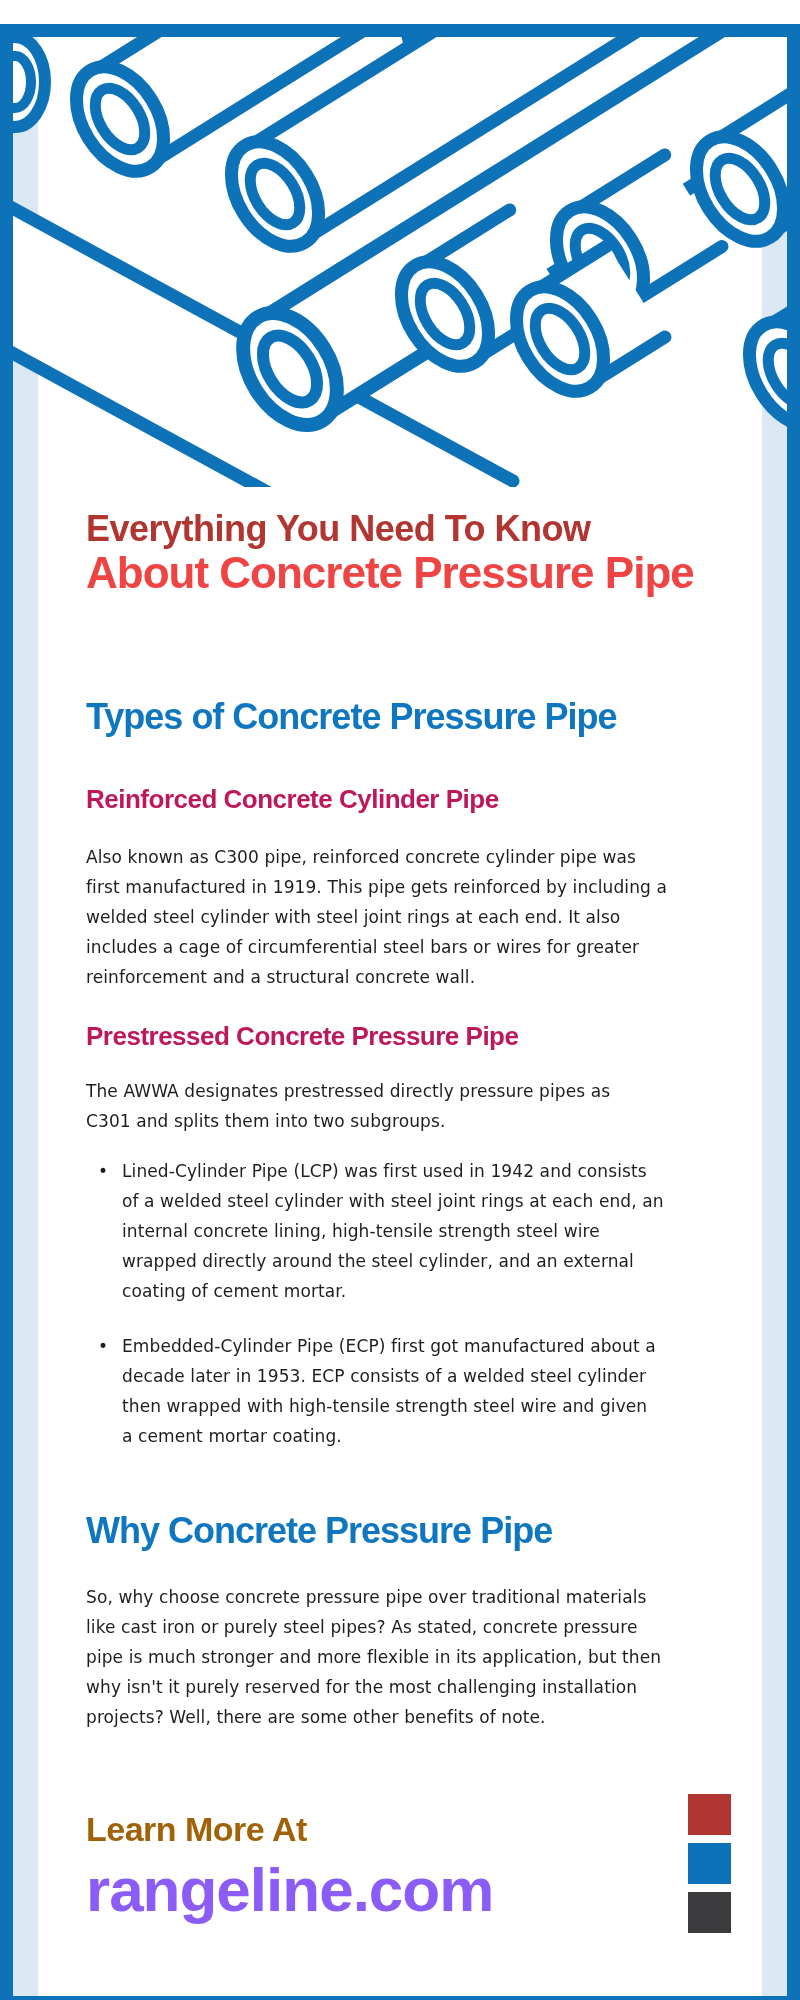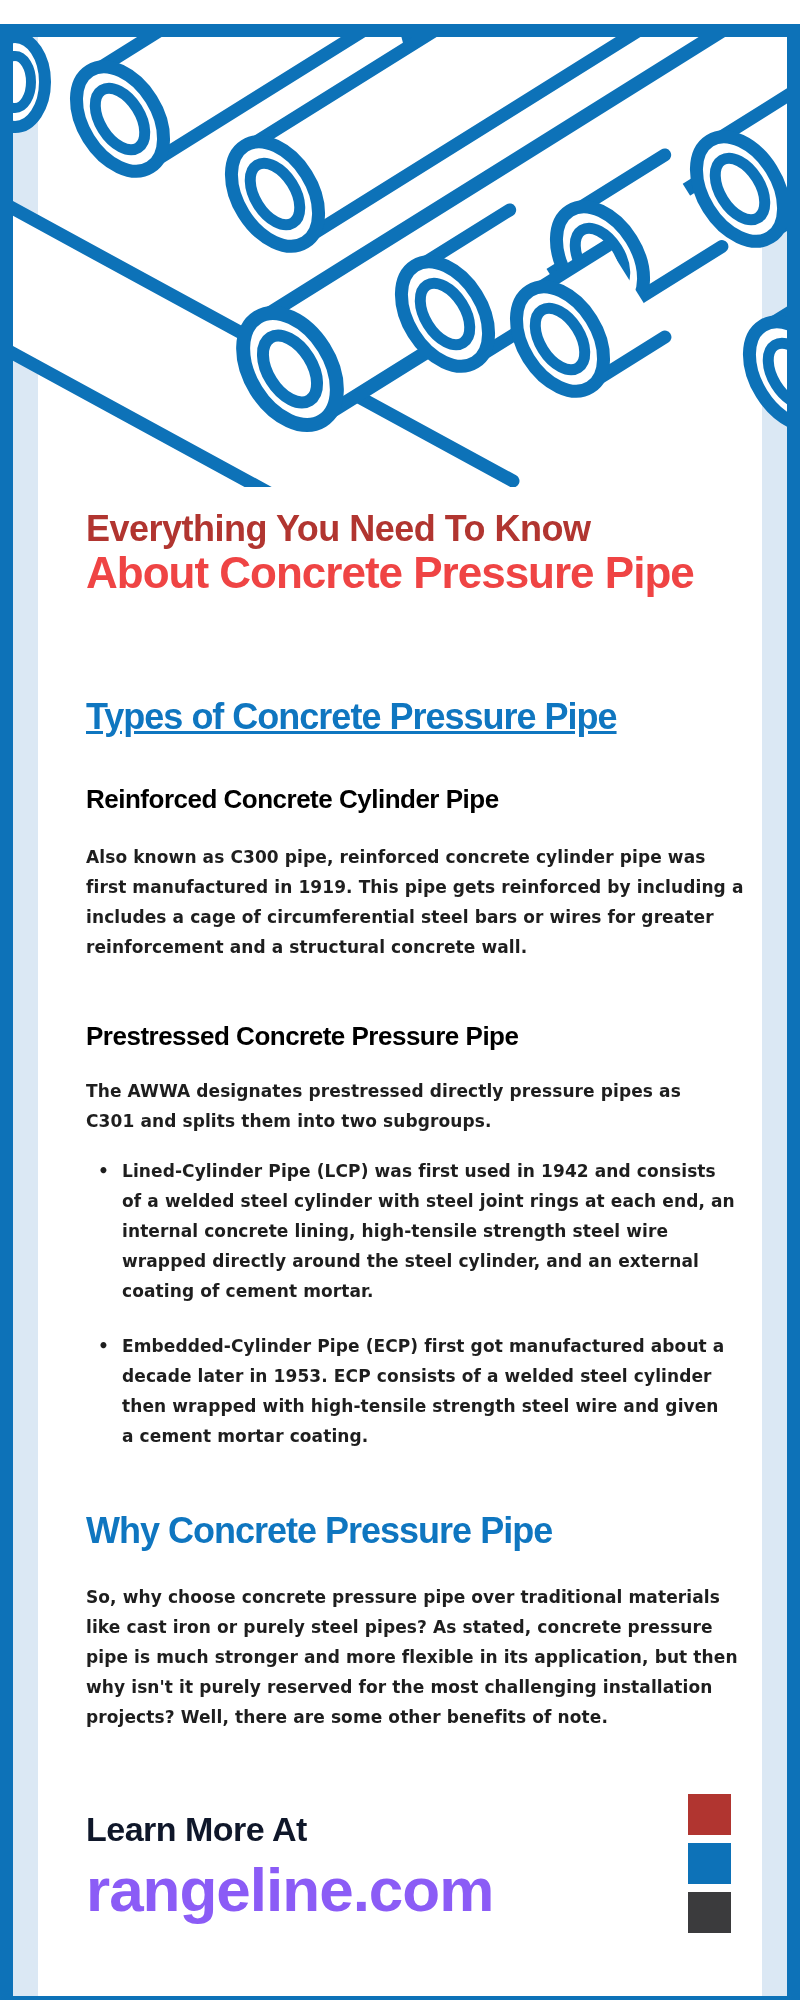--- a/index.html
+++ b/index.html
@@ -15,34 +15,34 @@
   
   .strip-left  { position:absolute; left:13px; top:13px; width:25px; height:1959px; background:#dbe8f4; z-index:1; }
   .strip-right { position:absolute; left:762px; top:13px; width:25px; height:1959px; background:#dbe8f4; z-index:1; }
   .pipes-svg { position:absolute; left:13px; top:13px; z-index:5; }
   .content { position:absolute; left:0; top:0; width:800px; height:2000px; z-index:10; }
 
   .abs { position:absolute; left:86px; }
   .title-red   { top:484px; font-size:36px; font-weight:bold; color:#b13530; letter-spacing:-0.5px; }
   .title-black { top:524px; font-size:44px; font-weight:bold; color:#ef4444; letter-spacing:-1px; }
   .h2-blue { font-size:36px; font-weight:bold; color:#0f76c0; letter-spacing:-1px; }
-  .h2-types { top:672px;text-decoration:underline; }
+  .h2-types { top:672px; }
   .h2-why   { top:1486px;text-align:right; }
-  .h3-red { font-size:26px; font-weight:bold; color:#000000; letter-spacing:-0.5px; }
+  .h3-red { font-size:26px; font-weight:bold; color:#be185d; letter-spacing:-0.5px; }
   .h3-reinforced  { top:760px; }
   .h3-prestressed { top:997px; }
-  .body-text { font-family:"DejaVu Sans", sans-serif; font-size:17px; line-height:30px; color:#1e1e1e; letter-spacing:0.1px;font-weight:bold; }
+  .body-text { font-family:"DejaVu Sans", sans-serif; font-size:17px; line-height:30px; color:#1e1e1e; letter-spacing:0.1px; }
   .p1 { top:818px; }
   .p2 { top:1052px; }
   .p3 { top:1558px; }
   .bullet-item { position:absolute; left:122px; }
   .b1 { top:1132px; }
   .b2 { top:1307px; }
   .bullet-mark { position:absolute; left:-24px; top:0; font-size:17px; }
-  .learn-more { top:1786px; font-size:34px; font-weight:bold; color:#0f172a; letter-spacing:-0.5px; }
+  .learn-more { top:1786px; font-size:34px; font-weight:bold; color:#a16207; letter-spacing:-0.5px; }
   .website    { top:1830px; font-size:62px; font-weight:bold; color:#8b5cf6; letter-spacing:-1px; }
   .sq { position:absolute; left:688px; width:43px; height:41px; }
   .sq-red  { top:1770px; background:#b13530; }
   .sq-blue { top:1819px; background:#0d72b8; }
   .sq-dark { top:1868px; background:#3b3b3d; }
 </style>
 </head>
 <body>
 
 <div class="page">
@@ -127,20 +127,21 @@
 
     <div class="abs title-red">Everything You Need To Know</div>
     <div class="abs title-black">About Concrete Pressure Pipe</div>
 
     <div class="abs h2-blue h2-types">Types of Concrete Pressure Pipe</div>
 
     <div class="abs h3-red h3-reinforced">Reinforced Concrete Cylinder Pipe</div>
     <div class="abs body-text p1">
       <div>Also known as C300 pipe, reinforced concrete cylinder pipe was</div>
       <div>first manufactured in 1919. This pipe gets reinforced by including a</div>
+      <div>welded steel cylinder with steel joint rings at each end. It also</div>
       <div>includes a cage of circumferential steel bars or wires for greater</div>
       <div>reinforcement and a structural concrete wall.</div>
     </div>
 
     <div class="abs h3-red h3-prestressed">Prestressed Concrete Pressure Pipe</div>
     <div class="abs body-text p2">
       <div>The AWWA designates prestressed directly pressure pipes as</div>
       <div>C301 and splits them into two subgroups.</div>
     </div>
 

